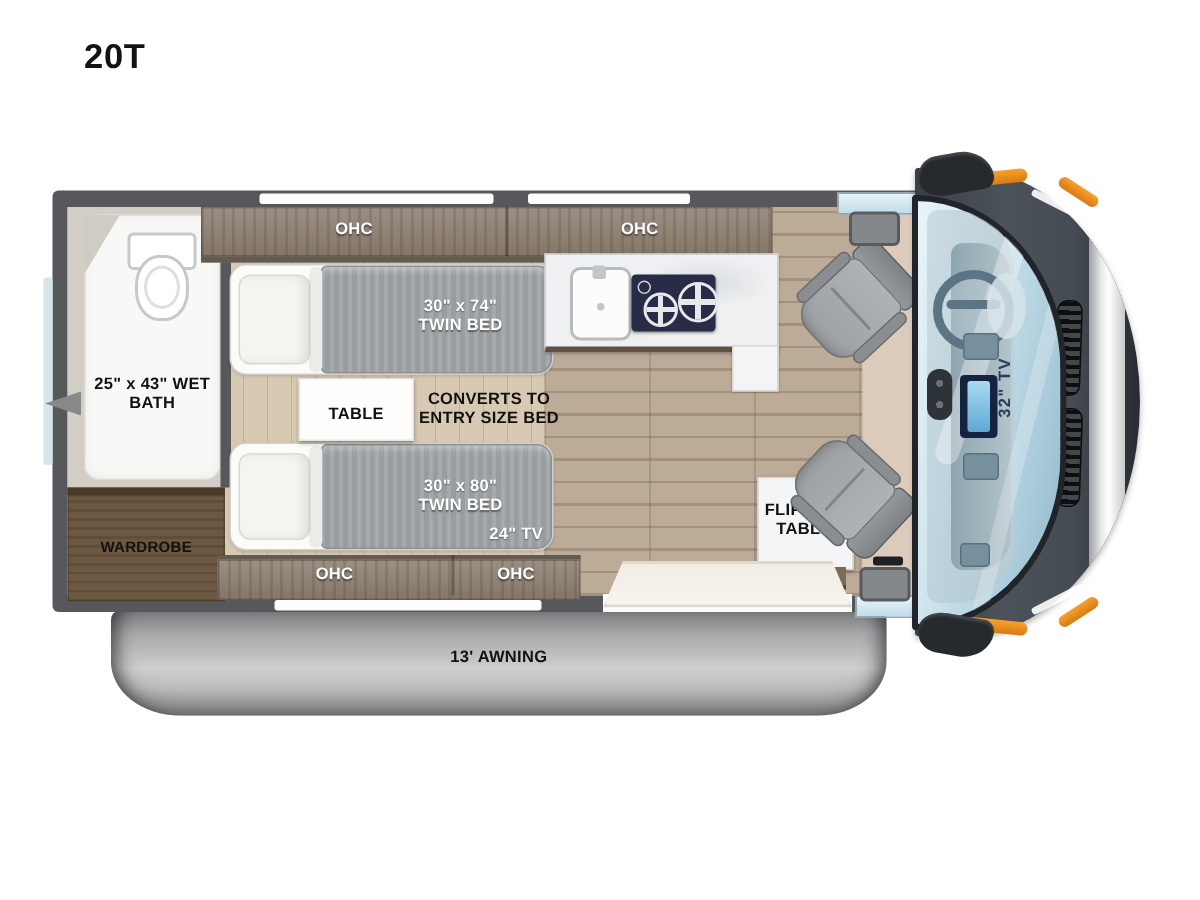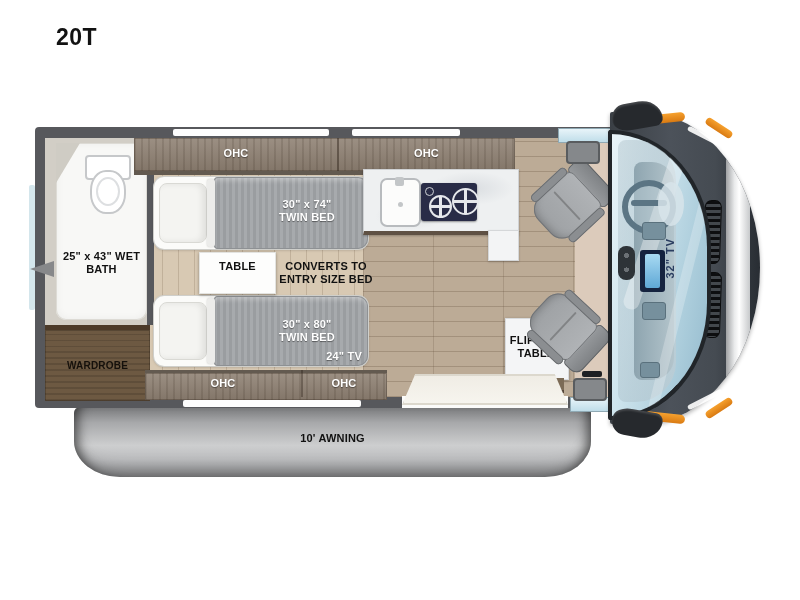--- a/index.html
+++ b/index.html
@@ -172,21 +172,21 @@
     border-bottom:8px solid transparent;border-right:24px solid #87888a;}
 </style>
 </head>
 <body>
 
 <div class="page">
 
   <div class="abs title">20T</div>
 
   <div class="abs awning"></div>
-  <div class="lbl awning-label">10' AWNING</div>
+  <div class="lbl awning-label">13' AWNING</div>
 
   <div class="abs walls"></div>
   <div class="abs base"></div>
   <div class="abs floor-bedroom"></div>
   <div class="abs floor-kitchen"></div>
   <div class="abs floor-cab"></div>
 
   <div class="slot" style="left:173px;top:129px;width:156px;"></div>
   <div class="slot" style="left:352px;top:129px;width:108px;"></div>
   <div class="slot" style="left:183px;top:400px;width:178px;"></div>
@@ -224,21 +224,21 @@
 
   <div class="bed bed-bottom">
     <div class="pillow"></div>
     <div class="blanket"></div>
     <div class="fold"></div>
   </div>
   <div class="lbl lbl-w" style="left:270px;top:318px;width:74px;">30" x 80" TWIN BED</div>
   <div class="lbl lbl-w" style="left:300px;top:350px;width:62px;text-align:right;">24" TV</div>
 
   <div class="abs dinette"></div>
-  <div class="lbl" style="left:199px;top:260px;width:77px;">TABLE</div>
+  <div class="lbl" style="left:199px;top:270px;width:77px;">TABLE</div>
   <div class="lbl" style="left:278px;top:260px;width:96px;">CONVERTS TO ENTRY SIZE BED</div>
 
   <div class="abs counter">
     <div class="sink"></div>
     <div class="cooktop">
       <div class="burner" style="left:8px;top:12px;width:19px;height:19px;"></div>
       <div class="burner" style="left:31px;top:5px;width:23px;height:23px;"></div>
       <div class="knob"></div>
     </div>
   </div>

